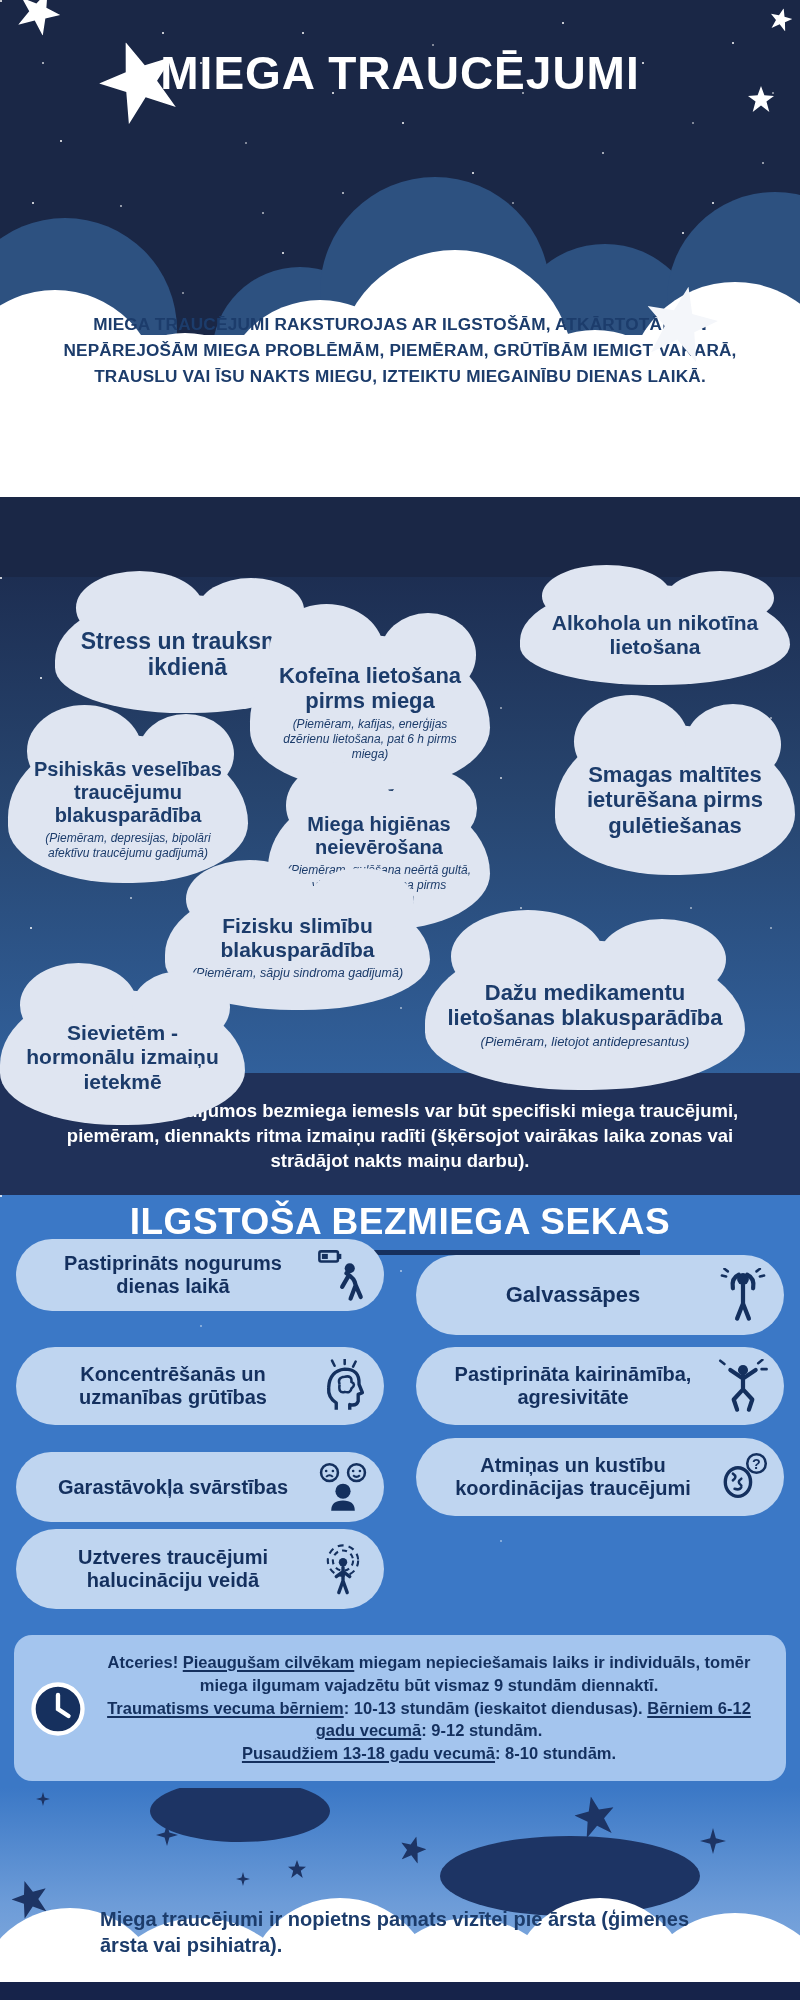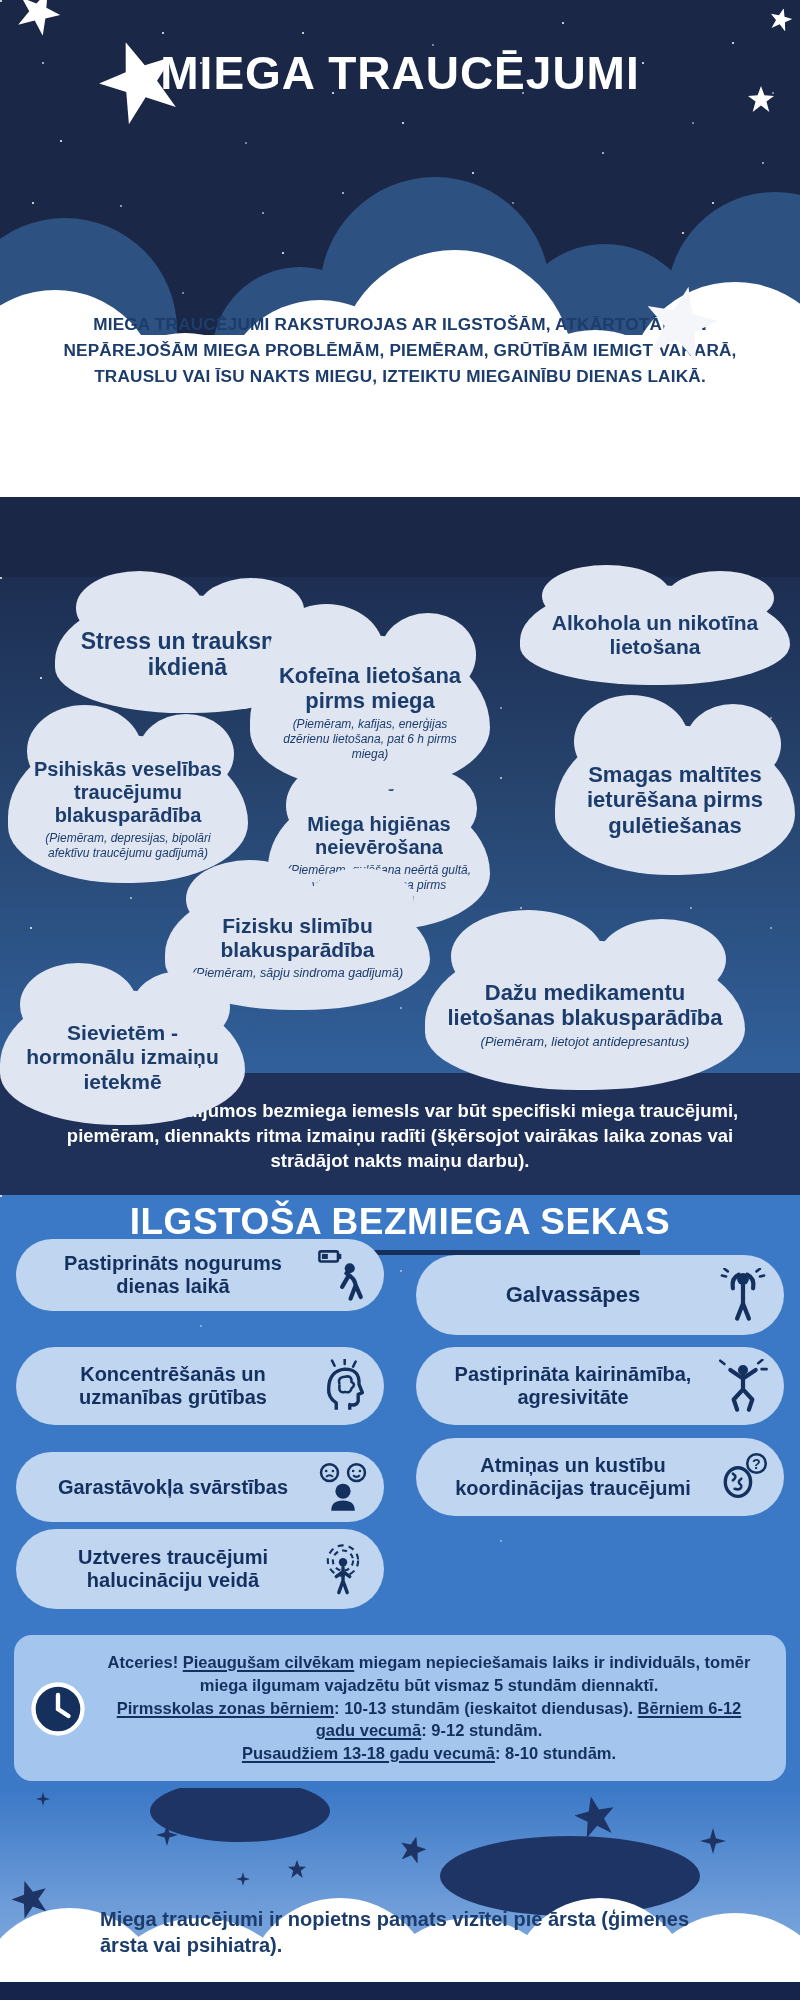--- a/index.html
+++ b/index.html
@@ -271,22 +271,22 @@
     </div>
 
 
     <div id="advice">
       <span id="advice-clock">
         <svg viewBox="0 0 64 64">
           <circle cx="32" cy="32" r="28" fill="#16305e" stroke="#fff" stroke-width="5"></circle>
           <path d="M32 16 V32 L44 40" stroke="#fff" stroke-width="5" fill="none" stroke-linecap="round"></path>
         </svg>
       </span>
-      <p class="advice-line"><span>Atceries! </span><span class="u">Pieaugušam cilvēkam</span><span> miegam nepieciešamais laiks ir individuāls, tomēr miega ilgumam vajadzētu būt vismaz 5 stundām diennaktī.</span></p>
-      <p class="advice-line"><span class="u">Pirmsskolas zonas bērniem</span><span>: 10-13 stundām (ieskaitot diendusas). </span><span class="u">Bērniem 6-12 gadu vecumā</span><span>: 9-12 stundām.</span></p>
+      <p class="advice-line"><span>Atceries! </span><span class="u">Pieaugušam cilvēkam</span><span> miegam nepieciešamais laiks ir individuāls, tomēr miega ilgumam vajadzētu būt vismaz 9 stundām diennaktī.</span></p>
+      <p class="advice-line"><span class="u">Traumatisms vecuma bērniem</span><span>: 10-13 stundām (ieskaitot diendusas). </span><span class="u">Bērniem 6-12 gadu vecumā</span><span>: 9-12 stundām.</span></p>
       <p class="advice-line"><span class="u">Pusaudžiem 13-18 gadu vecumā</span><span>: 8-10 stundām.</span></p>
     </div>
   </div>
 
   <div id="footer">
     <div class="navyblob" style="left:150px;top:-8px;width:180px;height:62px;"></div>
     <div class="navyblob" style="left:440px;top:48px;width:260px;height:80px;"></div>
 
     <div class="star5" style="left:575px;top:8px;width:40px;height:40px;background:#1d3464;transform:rotate(-12deg);z-index:2;"></div>
     <div class="star5" style="left:400px;top:48px;width:26px;height:26px;background:#1d3464;transform:rotate(15deg);z-index:2;"></div>

